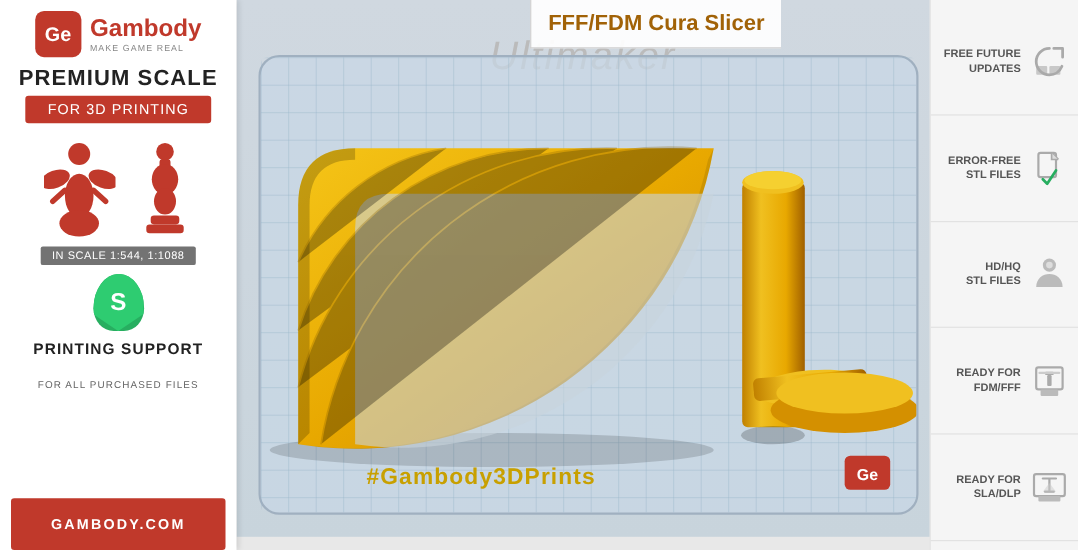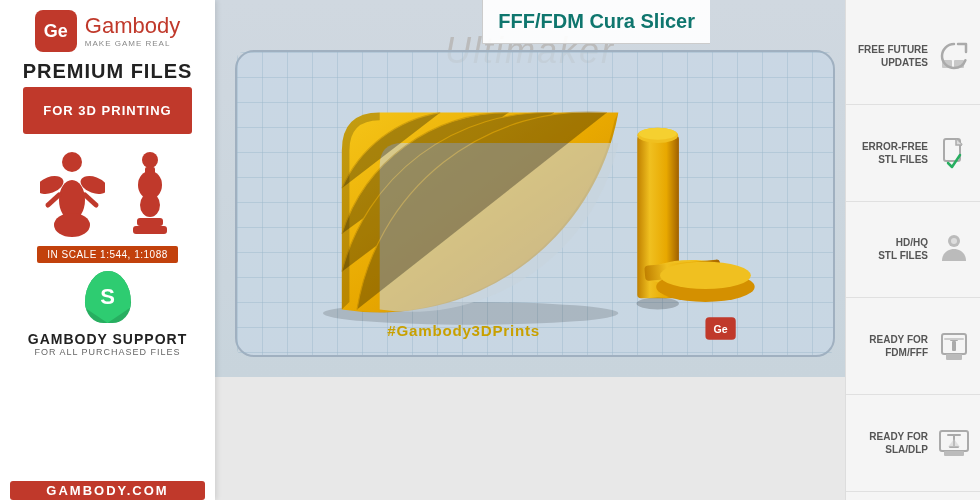--- a/index.html
+++ b/index.html
@@ -9,21 +9,21 @@
       overflow: hidden;
       font-family: Arial, sans-serif;
       background: #e8e8e8;
       position: relative;
     }
 
     
     .main-container {
       display: flex;
       width: 980px;
-      height: 377px;
+      height: 488px;
       position: relative;
     }
 
     
     .left-sidebar {
       width: 215px;
       height: 500px;
       background: #fff;
       flex-shrink: 0;
       display: flex;
@@ -55,21 +55,21 @@
       font-weight: bold;
     }
 
     .brand-text {
       display: flex;
       flex-direction: column;
     }
 
     .brand-name {
       font-size: 22px;
-      font-weight: normal;
+      font-weight: bold;
       color: #c0392b;
       line-height: 1.1;
     }
 
     .brand-tagline {
       font-size: 8px;
       color: #888;
       letter-spacing: 1px;
       text-transform: uppercase;
     }
@@ -80,22 +80,22 @@
       color: #222;
       text-align: center;
       margin: 4px 0 4px 0;
       letter-spacing: 1px;
     }
 
     .for-3d-printing-badge {
       background: #c0392b;
       color: white;
       font-size: 13px;
-      font-weight: bold;
-      padding: 16px 20px;
+      font-weight: normal;
+      padding: 5px 20px;
       border-radius: 3px;
       letter-spacing: 1px;
       margin-bottom: 6px;
     }
 
     .figures-area {
       width: 180px;
       height: 100px;
       display: flex;
       align-items: flex-end;
@@ -115,21 +115,21 @@
     .assembly-label {
       font-size: 15px;
       font-weight: bold;
       color: #222;
       text-align: center;
       letter-spacing: 1px;
       margin-bottom: 2px;
     }
 
     .scale-badge {
-      background: #c2410c;
+      background: #737373;
       color: white;
       font-size: 10px;
       padding: 3px 10px;
       border-radius: 2px;
       margin-bottom: 8px;
       letter-spacing: 0.5px;
     }
 
     .shield-area {
       display: flex;
@@ -178,28 +178,29 @@
       letter-spacing: 1px;
     }
 
     .purchased-files-label {
       font-size: 9px;
       color: #666;
       text-align: center;
       letter-spacing: 1px;
       text-transform: uppercase;
       margin-bottom: 6px;
+      margin-top: 20px;
     }
 
     .gambody-com-badge {
       background: #c0392b;
       color: white;
       font-size: 13px;
       font-weight: bold;
-      padding: 2px 30px;
+      padding: 16px 30px;
       border-radius: 3px;
       letter-spacing: 2px;
       width: 100%;
       text-align: center;
       margin-top: auto;
       margin-bottom: 0;
     }
 
     
     .center-area {
@@ -258,21 +259,21 @@
 
     
     .top-right-title {
       position: absolute;
       top: 0;
       right: 135px;
       background: rgba(255,255,255,0.92);
       padding: 10px 15px;
       font-size: 20px;
       font-weight: bold;
-      color: #0f766e;
+      color: #a16207;
       border-bottom: 1px solid #ccc;
       border-left: 1px solid #ccc;
     }
 
     .feature-item {
       display: flex;
       align-items: center;
       padding: 8px 8px 8px 12px;
       border-bottom: 1px solid #e0e0e0;
       flex: 1;
@@ -320,21 +321,21 @@
     <div class="logo-area">
       <div class="logo-icon">
         <span>Ge</span>
       </div>
       <div class="brand-text">
         <span class="brand-name">Gambody</span>
         <span class="brand-tagline">MAKE GAME REAL</span>
       </div>
     </div>
 
-    <div class="premium-files-label">PREMIUM FILES</div>
+    <div class="premium-files-label">PREMIUM SCALE</div>
     <div class="for-3d-printing-badge">FOR 3D PRINTING</div>
 
     <div class="figures-area">
 
       <div class="figure">
         <svg width="65" height="90" viewBox="0 0 65 90">
 
           <ellipse cx="32" cy="12" rx="10" ry="10" fill="#c0392b"></ellipse>
 
           <ellipse cx="10" cy="35" rx="14" ry="8" fill="#c0392b" transform="rotate(-20 10 35)"></ellipse>
@@ -362,21 +363,21 @@
       </div>
     </div>
 
     <div class="scale-badge">IN SCALE 1:544, 1:1088</div>
 
     <div class="shield-area">
       <div class="shield-icon">
         <span class="shield-s">S</span>
       </div>
     </div>
-    <div class="lifetime-support-label">GAMBODY SUPPORT</div>
+    <div class="lifetime-support-label">PRINTING SUPPORT</div>
     <div class="purchased-files-label">FOR ALL PURCHASED FILES</div>
 
     <div class="gambody-com-badge">GAMBODY.COM</div>
   </div>
 
   <div class="center-area">
     <div class="ultimaker-label">Ultimaker</div>
 
     <div class="print-bed">
       <div class="grid-overlay"></div>

